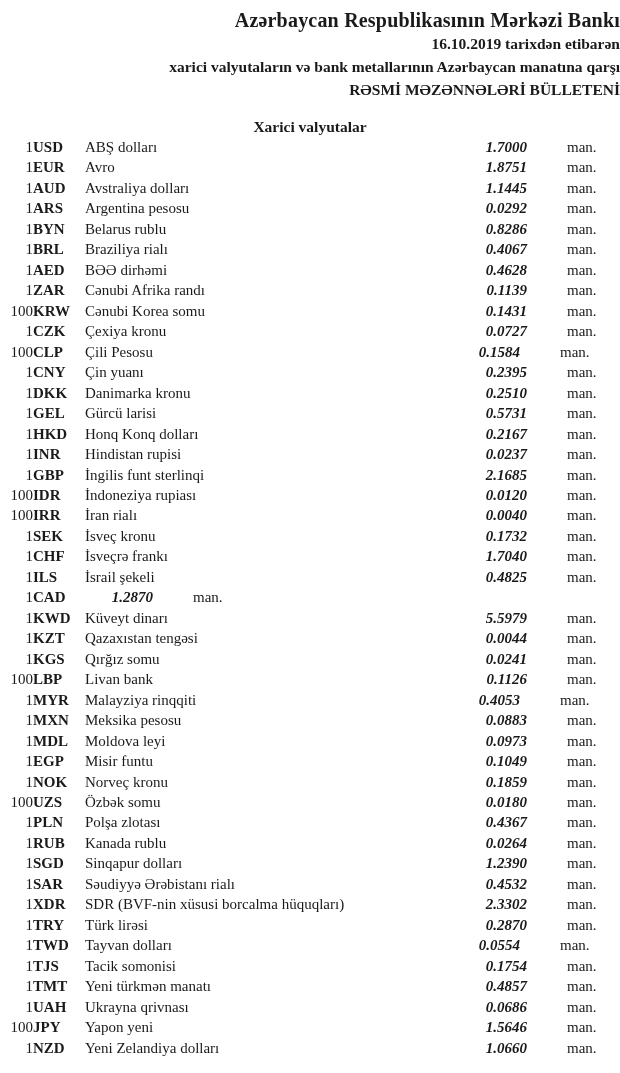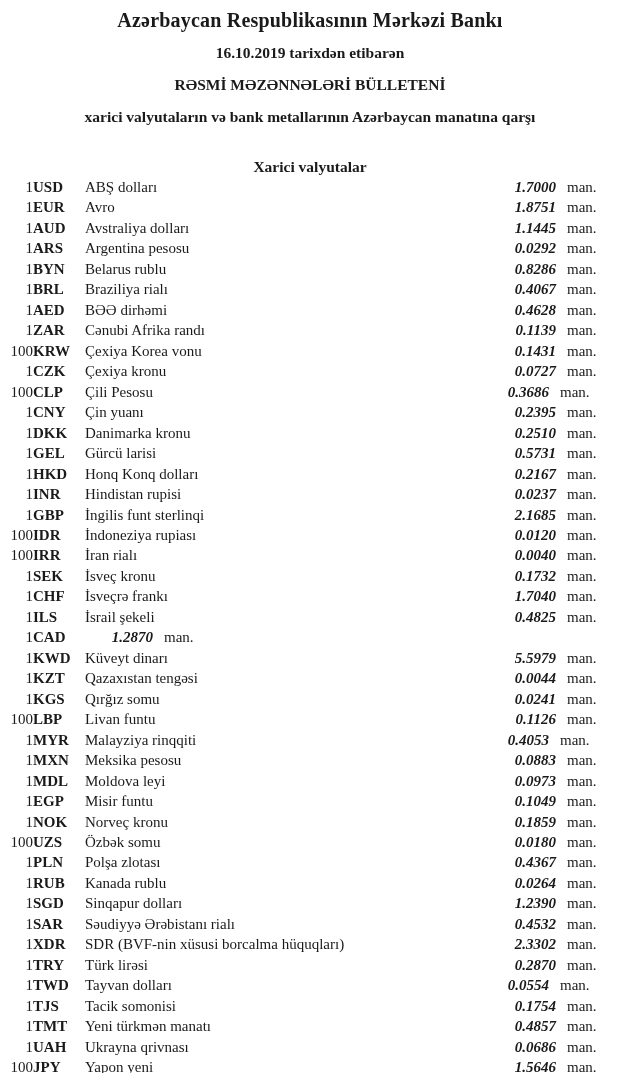--- a/index.html
+++ b/index.html
@@ -13,35 +13,34 @@
     color: #1a1a1a;
     font-family: "Liberation Serif", "DejaVu Serif", serif;
     overflow: hidden;
   }
   .doc {
     width: 620px;
     height: 1073px;
   }
   .bank-title {
     margin-top: 8px;
-    text-align: center;
+    text-align: right;
     font-weight: bold;
     font-size: 20px;
     line-height: 24px;
     letter-spacing: 0.2px;
   }
   .subline {
-    text-align: center;
+    text-align: right;
     font-weight: bold;
     font-size: 15.5px;
     line-height: 23px;
-    margin-top: 9px;
   }
   .section-title {
-    margin-top: 29px;
+    margin-top: 16px;
     text-align: center;
     font-weight: bold;
     font-size: 15.5px;
     line-height: 20px;
   }
   .rates-table {
     margin-top: 2px;
   }
   .row {
     display: flex;
@@ -74,37 +73,38 @@
   }
   .rate {
     width: 72px;
     text-align: right;
     font-weight: bold;
     font-style: italic;
   }
   .unit {
     width: 36px;
     padding-left: 11px;
+    margin-left: 29px;
   }
   .row.shifted .rate-group {
     transform: translateX(-7px);
   }
 </style>
 </head>
 <body>
 
 <div class="doc">
 
   <div class="bank-title">Azərbaycan Respublikasının Mərkəzi Bankı</div>
 
   <div class="subline">16.10.2019 tarixdən etibarən</div>
 
+  <div class="subline">xarici valyutaların və bank metallarının Azərbaycan manatına qarşı</div>
+
   <div class="subline">RƏSMİ MƏZƏNNƏLƏRİ BÜLLETENİ</div>
-
-  <div class="subline">xarici valyutaların və bank metallarının Azərbaycan manatına qarşı</div>
 
   <div class="section-title">Xarici valyutalar</div>
 
   <div class="rates-table">
       <div class="row">
     <span class="qty">1</span>
     <span class="code">USD</span>
     <span class="name">ABŞ dolları</span>
     <span class="rate-group">
       <span class="rate">1.7000</span>
@@ -170,41 +170,41 @@
     <span class="code">ZAR</span>
     <span class="name">Cənubi Afrika randı</span>
     <span class="rate-group">
       <span class="rate">0.1139</span>
       <span class="unit">man.</span>
     </span>
   </div>
       <div class="row">
     <span class="qty">100</span>
     <span class="code">KRW</span>
-    <span class="name">Çexiya Korea vonu</span>
+    <span class="name">Cənubi Korea somu</span>
     <span class="rate-group">
       <span class="rate">0.1431</span>
       <span class="unit">man.</span>
     </span>
   </div>
       <div class="row">
     <span class="qty">1</span>
     <span class="code">CZK</span>
     <span class="name">Çexiya kronu</span>
     <span class="rate-group">
       <span class="rate">0.0727</span>
       <span class="unit">man.</span>
     </span>
   </div>
       <div class="row shifted">
     <span class="qty">100</span>
     <span class="code">CLP</span>
     <span class="name">Çili Pesosu</span>
     <span class="rate-group">
-      <span class="rate">0.3686</span>
+      <span class="rate">0.1584</span>
       <span class="unit">man.</span>
     </span>
   </div>
       <div class="row">
     <span class="qty">1</span>
     <span class="code">CNY</span>
     <span class="name">Çin yuanı</span>
     <span class="rate-group">
       <span class="rate">0.2395</span>
       <span class="unit">man.</span>
@@ -331,21 +331,21 @@
     <span class="code">KGS</span>
     <span class="name">Qırğız somu</span>
     <span class="rate-group">
       <span class="rate">0.0241</span>
       <span class="unit">man.</span>
     </span>
   </div>
       <div class="row">
     <span class="qty">100</span>
     <span class="code">LBP</span>
-    <span class="name">Livan funtu</span>
+    <span class="name">Livan bank</span>
     <span class="rate-group">
       <span class="rate">0.1126</span>
       <span class="unit">man.</span>
     </span>
   </div>
       <div class="row shifted">
     <span class="qty">1</span>
     <span class="code">MYR</span>
     <span class="name">Malayziya rinqqiti</span>
     <span class="rate-group">

